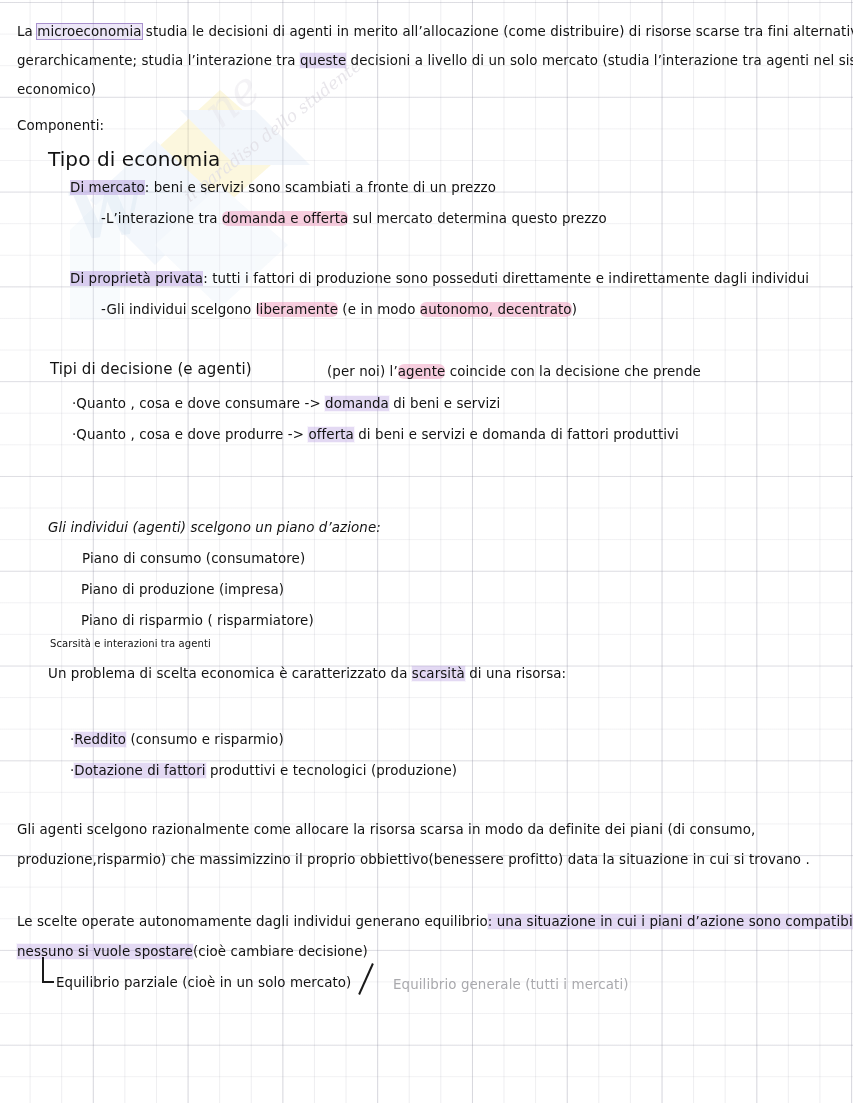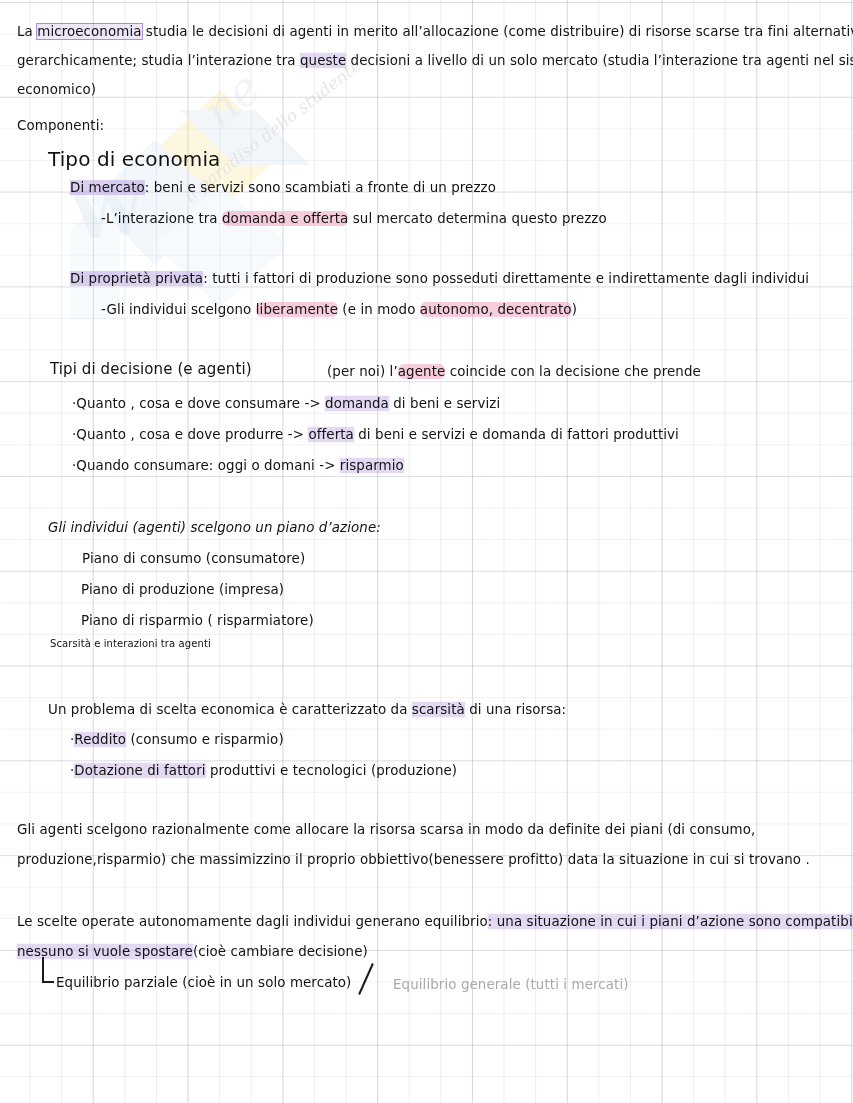--- a/index.html
+++ b/index.html
@@ -182,33 +182,30 @@
     </div>
 
     <div class="ln" style="left:72px; top:397px;">
       <span>·</span><span>Quanto , cosa e dove consumare -&gt; </span><span class="hl-purple">domanda</span><span> di beni e servizi</span>
     </div>
 
     <div class="ln" style="left:72px; top:428px;">
       <span>·</span><span>Quanto , cosa e dove produrre -&gt; </span><span class="hl-purple">offerta</span><span> di beni e servizi  e domanda di fattori produttivi</span>
     </div>
 
-    <div class="ln" style="left:72px; top:459px;">
-      <span>·</span><span>Quando consumare: oggi o domani -&gt; </span><span class="hl-purple">risparmio</span><span></span>
-    </div>
 
     <div class="ln" style="left:48px; top:521px;font-style:italic;">Gli individui (agenti) scelgono un piano d’azione:</div>
 
     <div class="ln" style="left:82px; top:552px;">Piano di consumo (consumatore)</div>
     <div class="ln" style="left:81px; top:583px;">Piano di produzione (impresa)</div>
     <div class="ln" style="left:81px; top:614px;">Piano di risparmio ( risparmiatore)</div>
 
     <div class="ln b" style="left:50px; top:639px; font-size:10px;">Scarsità e interazioni tra agenti</div>
 
-    <div class="ln" style="left:48px; top:703px;">
+    <div class="ln" style="left:48px; top:667px;">
       <span>Un problema di scelta economica è caratterizzato da </span><span class="hl-purple">scarsità</span><span> di una risorsa:</span>
     </div>
 
     <div class="ln" style="left:70px; top:733px;">
       <span>·</span><span class="hl-purple">Reddito</span><span> (consumo e risparmio)</span>
     </div>
 
     <div class="ln" style="left:70px; top:764px;">
       <span>·</span><span class="hl-purple">Dotazione di fattori</span><span> produttivi e tecnologici (produzione)</span>
     </div>

